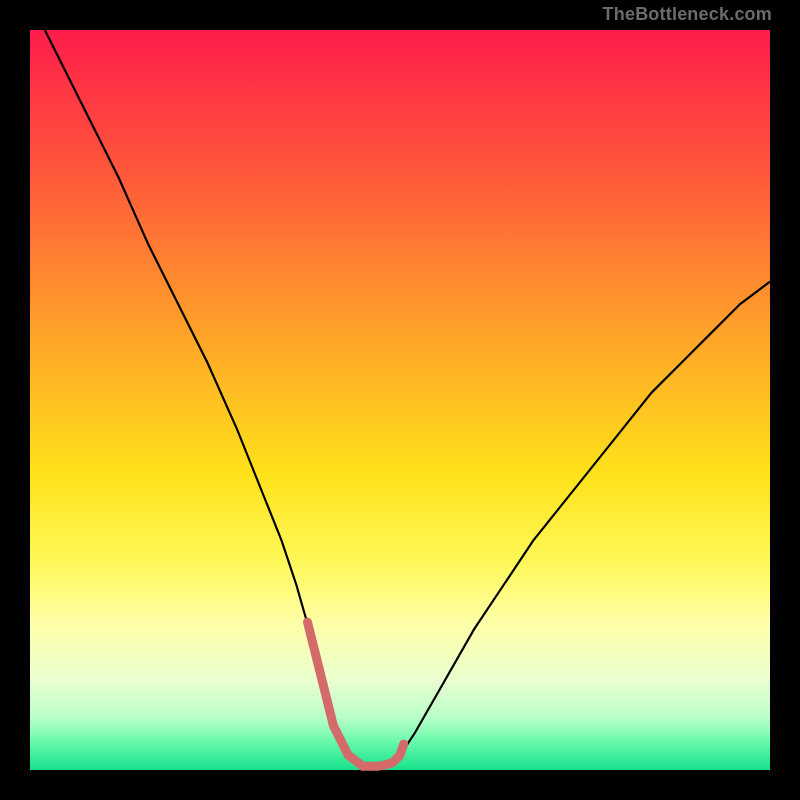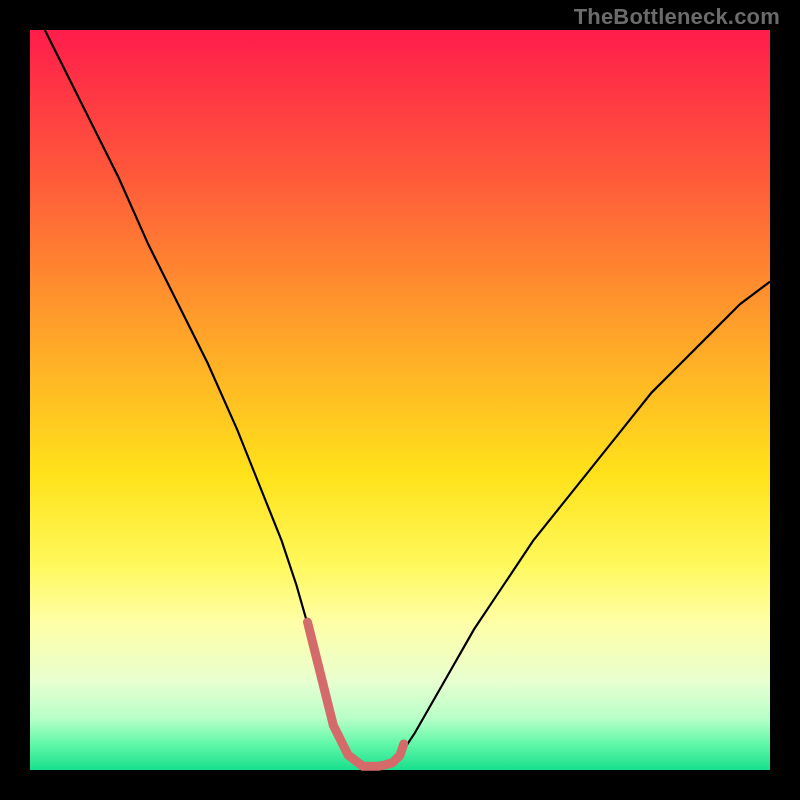--- a/index.html
+++ b/index.html
@@ -12,24 +12,24 @@
   }
   .frame {
     position: absolute;
     left: 0;
     top: 0;
     width: 800px;
     height: 800px;
   }
   .watermark {
     position: absolute;
-    right: 20px;
+    right: 28px;
     top: 4px;
     font-family: Arial, Helvetica, sans-serif;
-    font-size: 22px;
+    font-size: 18px;
     font-weight: 600;
     color: #6b6b6b;
     letter-spacing: 0.2px;
     margin-left: 8px;
   }
 </style>
 </head>
 <body>
 
 <div class="frame">

